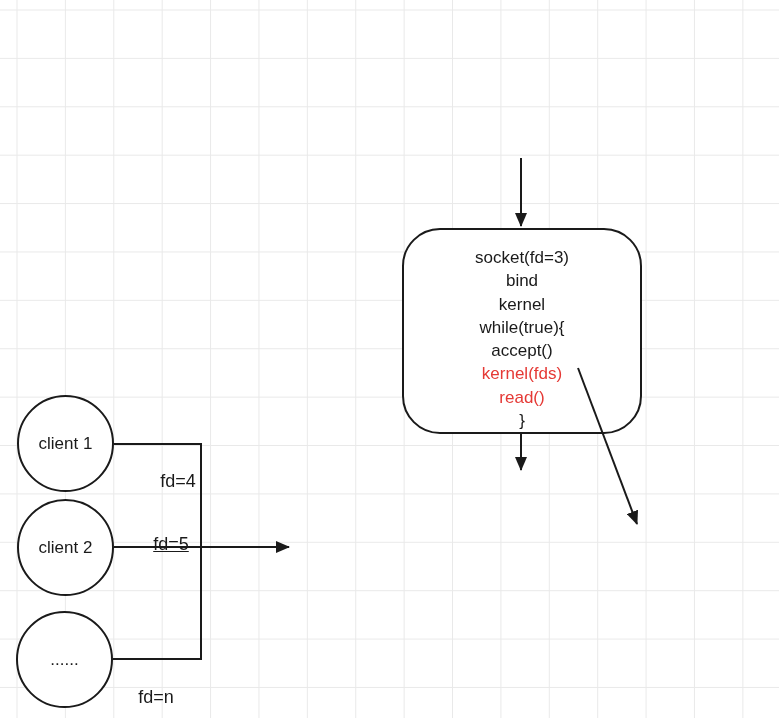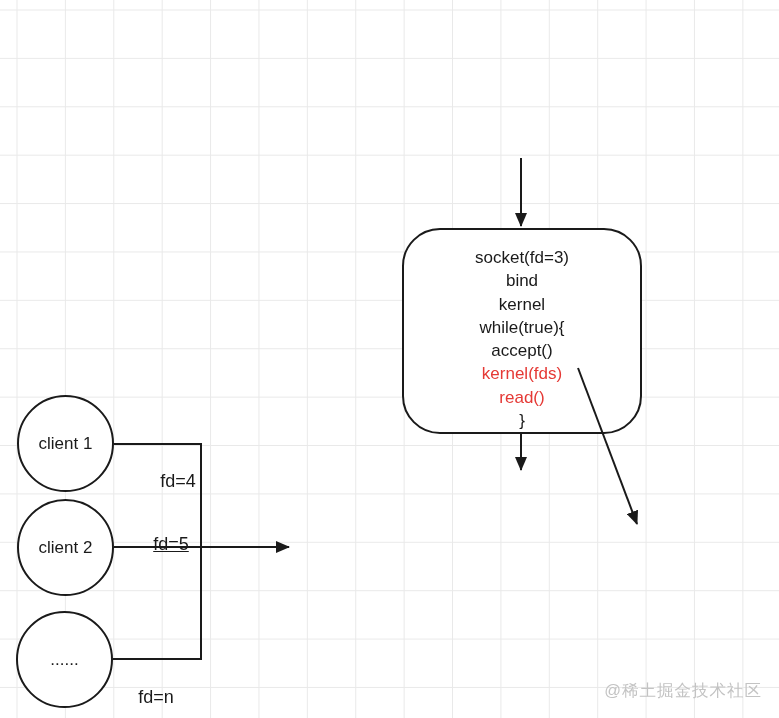--- a/index.html
+++ b/index.html
@@ -126,15 +126,14 @@
 
     <line x1="113" y1="659" x2="202" y2="659" stroke="#1a1a1a" stroke-width="2"></line>
 
     <line x1="201" y1="443" x2="201" y2="660" stroke="#1a1a1a" stroke-width="2"></line>
   </svg>
 
   <div class="fd-label fd-4">fd=4</div>
   <div class="fd-label fd-5">fd=5</div>
   <div class="fd-label fd-n">fd=n</div>
 
-  <div class="watermark">@稀土掘金技术社区</div>
 
 </div>
 
 </body></html>

